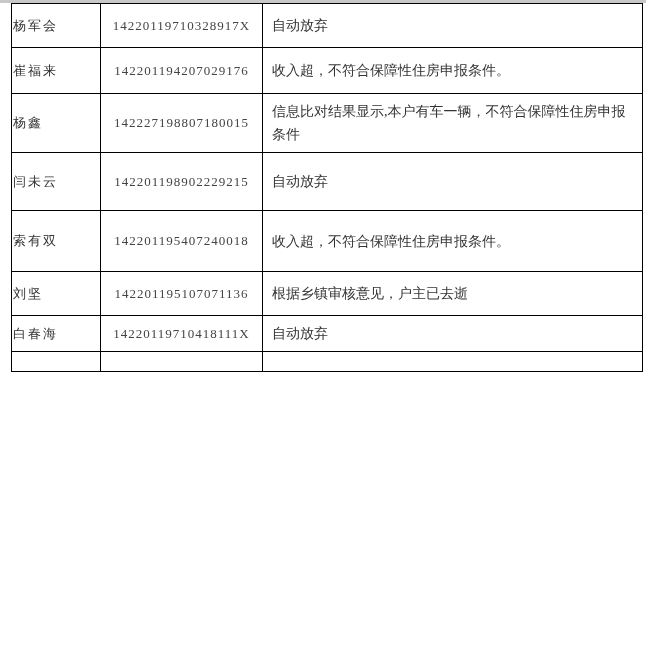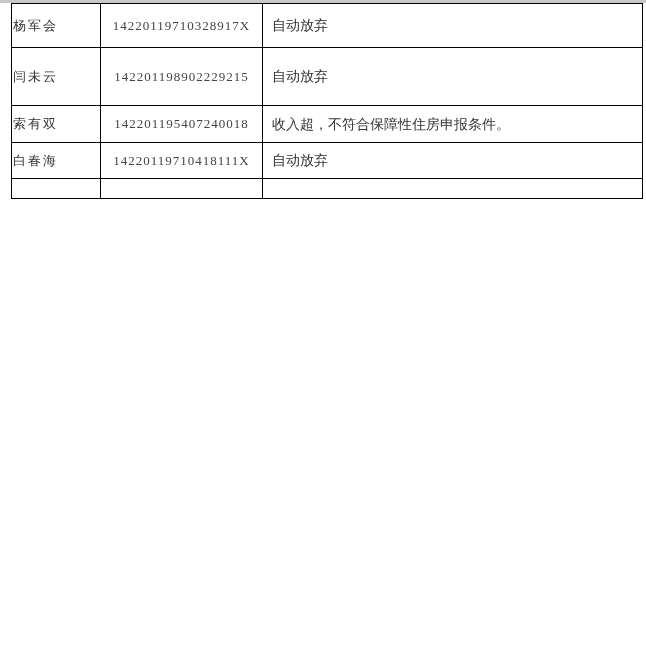--- a/index.html
+++ b/index.html
@@ -64,29 +64,44 @@
     <col style="width:89px">
     <col style="width:162px">
     <col style="width:380px">
   </colgroup>
   <tbody>
     <tr style="height:44px">
       <td class="name-cell">杨军会</td>
       <td class="id-cell">14220119710328917X</td>
       <td class="reason-cell">自动放弃</td>
     </tr>
+    <tr style="height:46px">
+      <td class="name-cell">崔福来</td>
+      <td class="id-cell">142201194207029176</td>
+      <td class="reason-cell">收入超，不符合保障性住房申报条件。</td>
+    </tr>
+    <tr style="height:47px">
+      <td class="name-cell">杨鑫</td>
+      <td class="id-cell">142227198807180015</td>
+      <td class="reason-cell">信息比对结果显示,本户有车一辆，不符合保障性住房申报条件</td>
+    </tr>
     <tr style="height:58px">
       <td class="name-cell">闫未云</td>
       <td class="id-cell">142201198902229215</td>
       <td class="reason-cell">自动放弃</td>
     </tr>
-    <tr style="height:37px">
+    <tr style="height:61px">
       <td class="name-cell">索有双</td>
       <td class="id-cell">142201195407240018</td>
       <td class="reason-cell">收入超，不符合保障性住房申报条件。</td>
+    </tr>
+    <tr style="height:44px">
+      <td class="name-cell">刘坚</td>
+      <td class="id-cell">142201195107071136</td>
+      <td class="reason-cell">根据乡镇审核意见，户主已去逝</td>
     </tr>
     <tr style="height:35px">
       <td class="name-cell">白春海</td>
       <td class="id-cell">14220119710418111X</td>
       <td class="reason-cell">自动放弃</td>
     </tr>
     <tr style="height:20px">
       <td class="name-cell"></td>
       <td class="id-cell"></td>
       <td class="reason-cell"></td>

